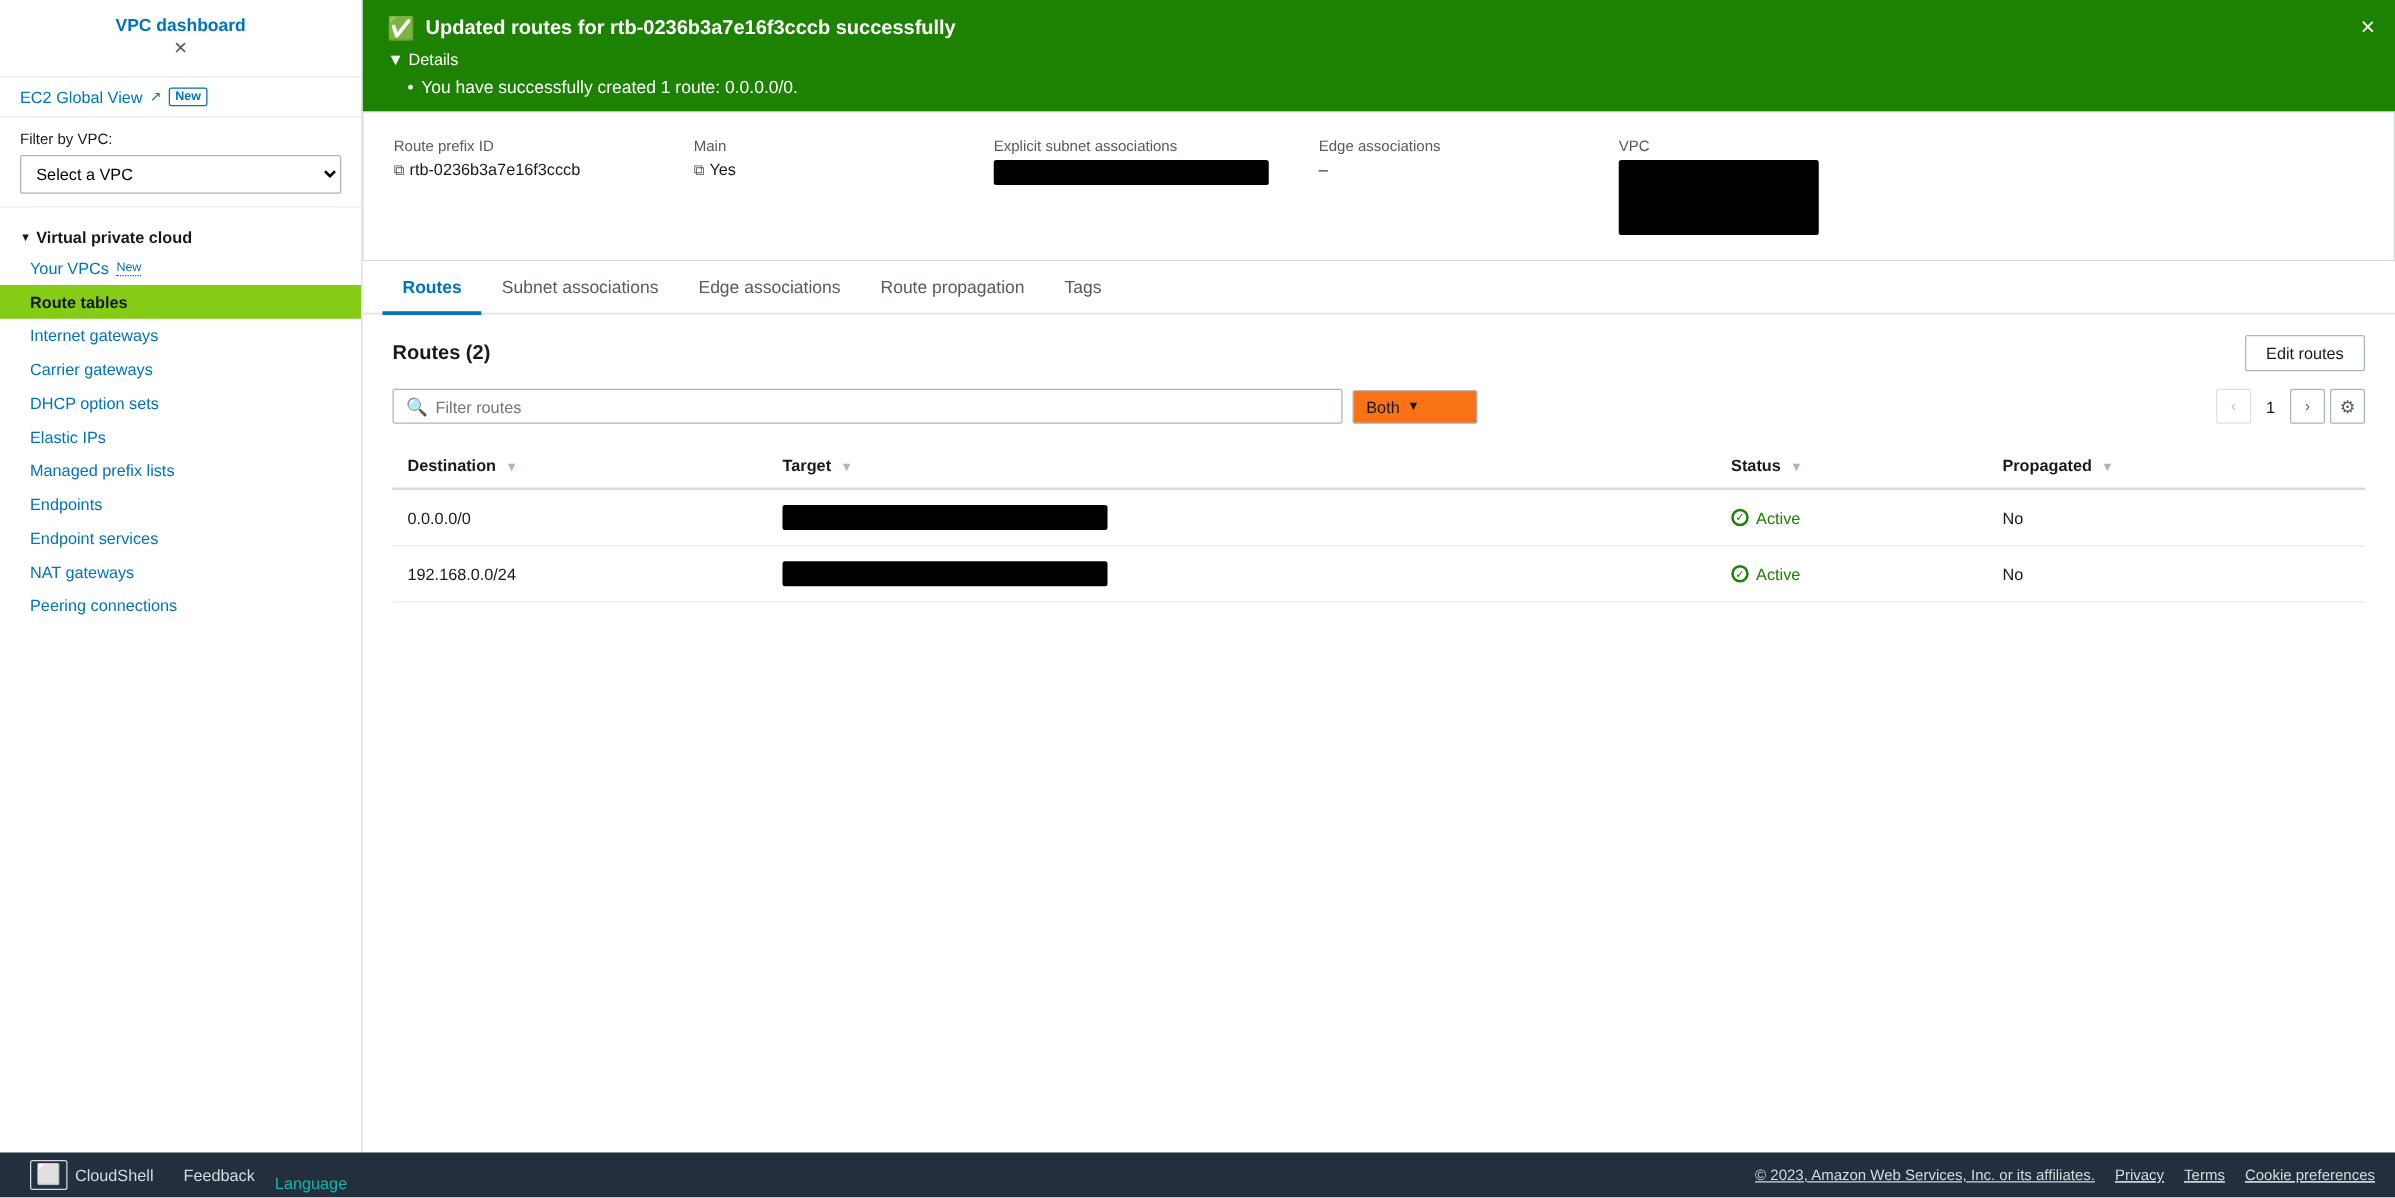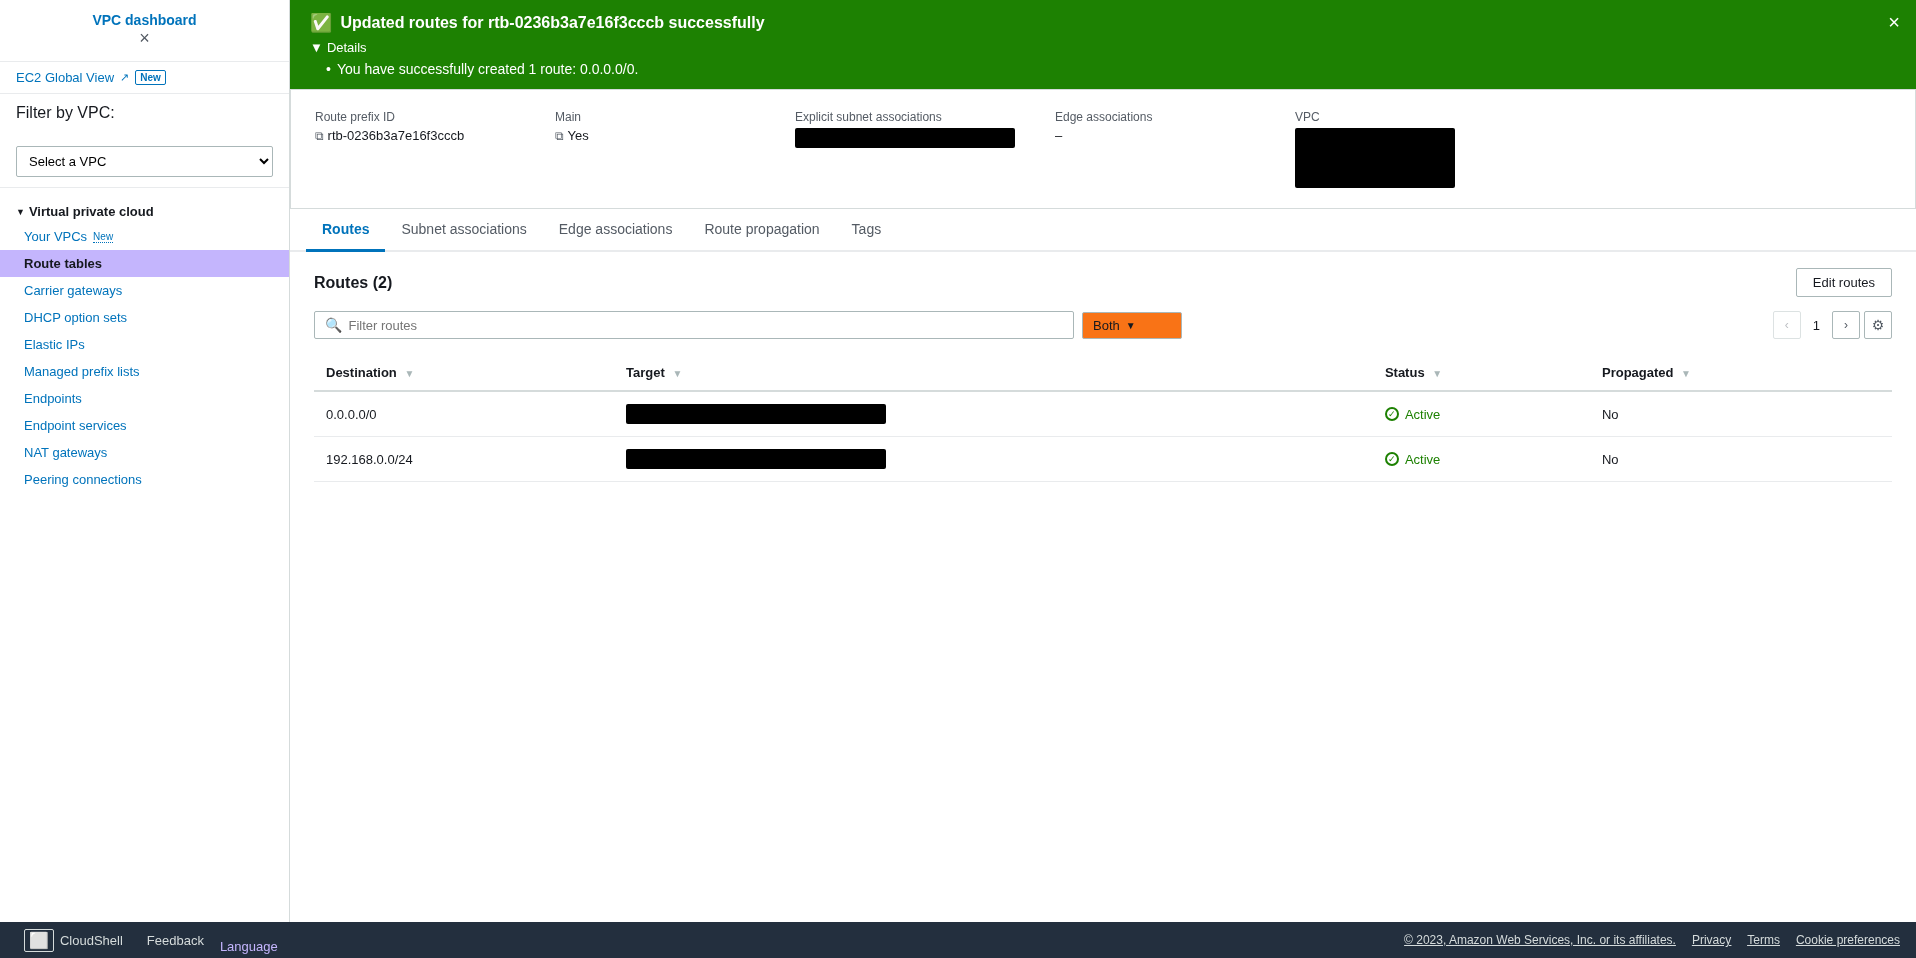--- a/index.html
+++ b/index.html
@@ -14,26 +14,26 @@
     .success-banner { background: #1d8102; color: #fff; padding: 12px 20px; position: relative; flex-shrink: 0; }
     .success-banner .banner-title { display: flex; align-items: center; font-size: 16px; font-weight: 600; gap: 8px; }
     .success-banner .details-toggle { display: flex; align-items: center; gap: 4px; font-size: 13px; cursor: pointer; margin-top: 4px; }
     .banner-close { position: absolute; top: 12px; right: 16px; background: none; border: none; color: #fff; font-size: 20px; cursor: pointer; line-height: 1; }
 
     
     .sidebar-header { padding: 12px 16px; display: flex; justify-content: space-between; align-items: center; border-bottom: 1px solid #e9ebed; flex-direction: column; }
     .sidebar-title { color: #0073bb; font-size: 14px; font-weight: 600; cursor: pointer; }
     .sidebar-close { background: none; border: none; font-size: 18px; cursor: pointer; color: #545b64; }
     .sidebar-filter { padding: 10px 16px; border-bottom: 1px solid #e9ebed; }
-    .sidebar-filter label { display: block; font-size: 16px; margin-bottom: 24px; color: #16191f; }
+    .sidebar-filter label { display: block; font-size: 12px; margin-bottom: 6px; color: #16191f; }
     .sidebar-filter select { width: 100%; padding: 6px 8px; border: 1px solid #aab7b8; border-radius: 2px; font-size: 13px; background: #fff; cursor: pointer; }
     .sidebar-section { padding: 8px 0; }
     .sidebar-section-title { padding: 8px 16px 4px 16px; font-size: 13px; font-weight: 700; color: #16191f; display: flex; align-items: center; gap: 4px; cursor: pointer; }
     .sidebar-item { padding: 6px 16px 6px 24px; font-size: 13px; color: #0073bb; cursor: pointer; display: flex; align-items: center; gap: 4px; }
-    .sidebar-item.active { font-weight: 700; color: #16191f; background: #c4b5fd; }
+    .sidebar-item.active { font-weight: 700; color: #16191f; background: #84cc16; }
 
     
     .resource-card { background: #fff; border: 1px solid #d5dbdb; margin: 0; padding: 20px 24px; display: flex; gap: 40px; flex-shrink: 0; }
     .resource-field { display: flex; flex-direction: column; gap: 4px; min-width: 200px; }
     .resource-field label { font-size: 12px; color: #545b64; }
     .resource-field .value { font-size: 13px; color: #16191f; display: flex; align-items: center; gap: 4px; }
     .redacted { background: #000; color: #000; border-radius: 2px; user-select: none; }
 
     
     .tabs-bar { background: #fff; border-bottom: 2px solid #e9ebed; display: flex; padding: 0 16px; flex-shrink: 0; }
@@ -107,20 +107,23 @@
         <span style="font-size: 9px;">▼</span>
         <span>Virtual private cloud</span>
       </div>
 
       <div class="sidebar-item">
         <span>Your VPCs</span>
         <span style="font-size: 10px; color: #0073bb; border-bottom: 1px dotted #0073bb; margin-left: 2px;">New</span>
       </div>
       <div class="sidebar-item active">
         <span>Route tables</span>
+      </div>
+      <div class="sidebar-item">
+        <span>Internet gateways</span>
       </div>
       <div class="sidebar-item">
         <span>Carrier gateways</span>
       </div>
       <div class="sidebar-item">
         <span>DHCP option sets</span>
       </div>
       <div class="sidebar-item">
         <span>Elastic IPs</span>
       </div>
@@ -281,21 +284,21 @@
   </div>
 </div>
 
 <div class="bottom-bar">
   <div class="bottom-left">
     <div class="cloudshell-btn">
       <span style="font-size: 16px; border: 1px solid #d5dbdb; padding: 1px 4px; border-radius: 2px;">⬜</span>
       <span>CloudShell</span>
     </div>
     <span style="cursor: pointer; color: #d5dbdb;">Feedback</span>
-    <span style="cursor: pointer; color: #c4b5fd; margin-top: 12px;">Language</span>
+    <span style="cursor: pointer; color: #14b8a6; margin-top: 12px;">Language</span>
   </div>
   <div class="bottom-right">
     <span>© 2023, Amazon Web Services, Inc. or its affiliates.</span>
     <span class="bottom-link">Privacy</span>
     <span class="bottom-link">Terms</span>
     <span class="bottom-link">Cookie preferences</span>
   </div>
 </div>
 
 </body></html>

